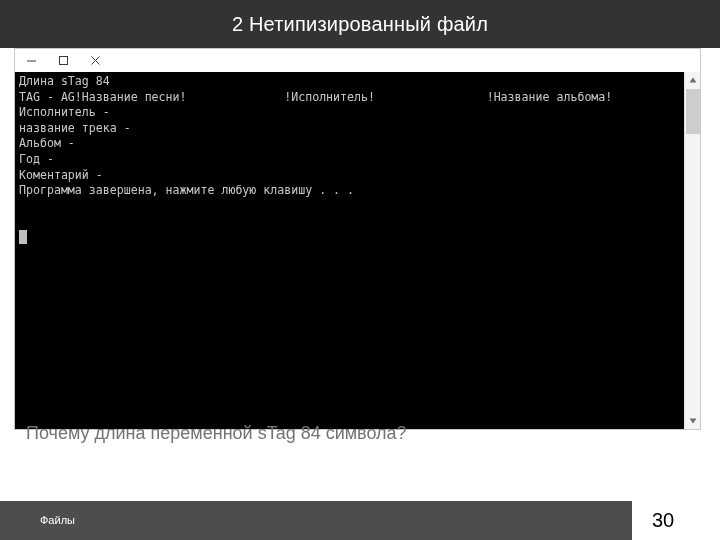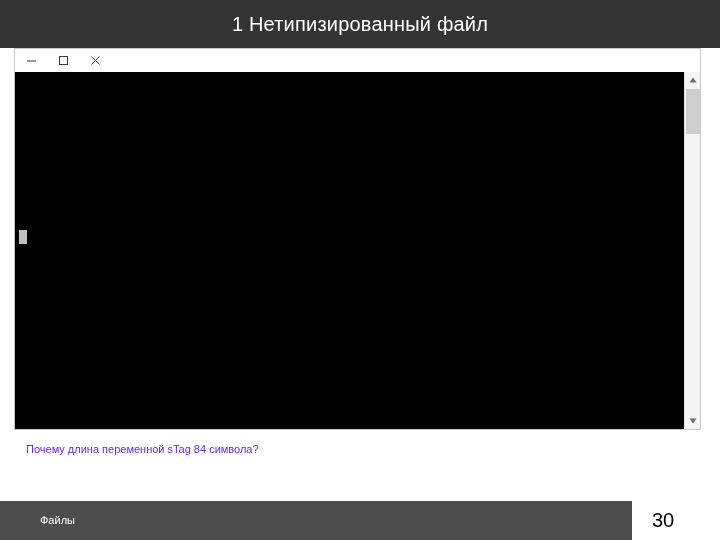--- a/index.html
+++ b/index.html
@@ -161,24 +161,24 @@
     top: 17px;
     width: 14px;
     height: 45px;
     background: #cdcdcd;
   }
 
   
   .caption {
     position: absolute;
     left: 26px;
-    top: 437px;
+    top: 421px;
     width: 610px;
-    font-size: 11px;
-    color: #6d28d9;
+    font-size: 18px;
+    color: #737373;
     line-height: 25px;
     font-family: "Liberation Sans", sans-serif;
   }
 
   
   .footer-bar {
     position: absolute;
     left: 0;
     top: 501px;
     width: 632px;
@@ -206,21 +206,21 @@
     color: #000000;
     font-size: 20px;
     font-family: "Liberation Sans", sans-serif;
     margin-left: 44px;
   }
 </style>
 </head>
 <body>
 
 <div class="slide-header">
-  <div class="slide-title">1 Нетипизированный файл</div>
+  <div class="slide-title">2 Нетипизированный файл</div>
 </div>
 
 <div class="console-window">
 
   <div class="titlebar">
     <div class="win-buttons">
       <div class="win-btn">
         <svg width="11" height="11" viewBox="0 0 11 11">
             <line x1="1" y1="6" x2="10" y2="6" stroke="#3a3a3a" stroke-width="1"></line>
           </svg>
@@ -233,20 +233,28 @@
       <div class="win-btn">
         <svg width="11" height="11" viewBox="0 0 11 11">
             <line x1="1.5" y1="1.5" x2="9.5" y2="9.5" stroke="#3a3a3a" stroke-width="1"></line>
             <line x1="9.5" y1="1.5" x2="1.5" y2="9.5" stroke="#3a3a3a" stroke-width="1"></line>
           </svg>
       </div>
     </div>
   </div>
 
   <div class="console-body">
+    <div class="console-text">Длина sTag 84
+TAG - AG!Название песни!              !Исполнитель!                !Название альбома!
+Исполнитель -
+название трека -
+Альбом -
+Год -
+Коментарий -
+Программа завершена, нажмите любую клавишу . . .</div>
     <div class="cursor-block"></div>
   </div>
 
   <div class="console-scrollbar">
     <div class="sb-arrow up">
       <svg width="8" height="6" viewBox="0 0 8 6">
           <polygon points="4,0.5 7.5,5.5 0.5,5.5" fill="#6d6d6d"></polygon>
         </svg>
     </div>
     <div class="sb-thumb"></div>

